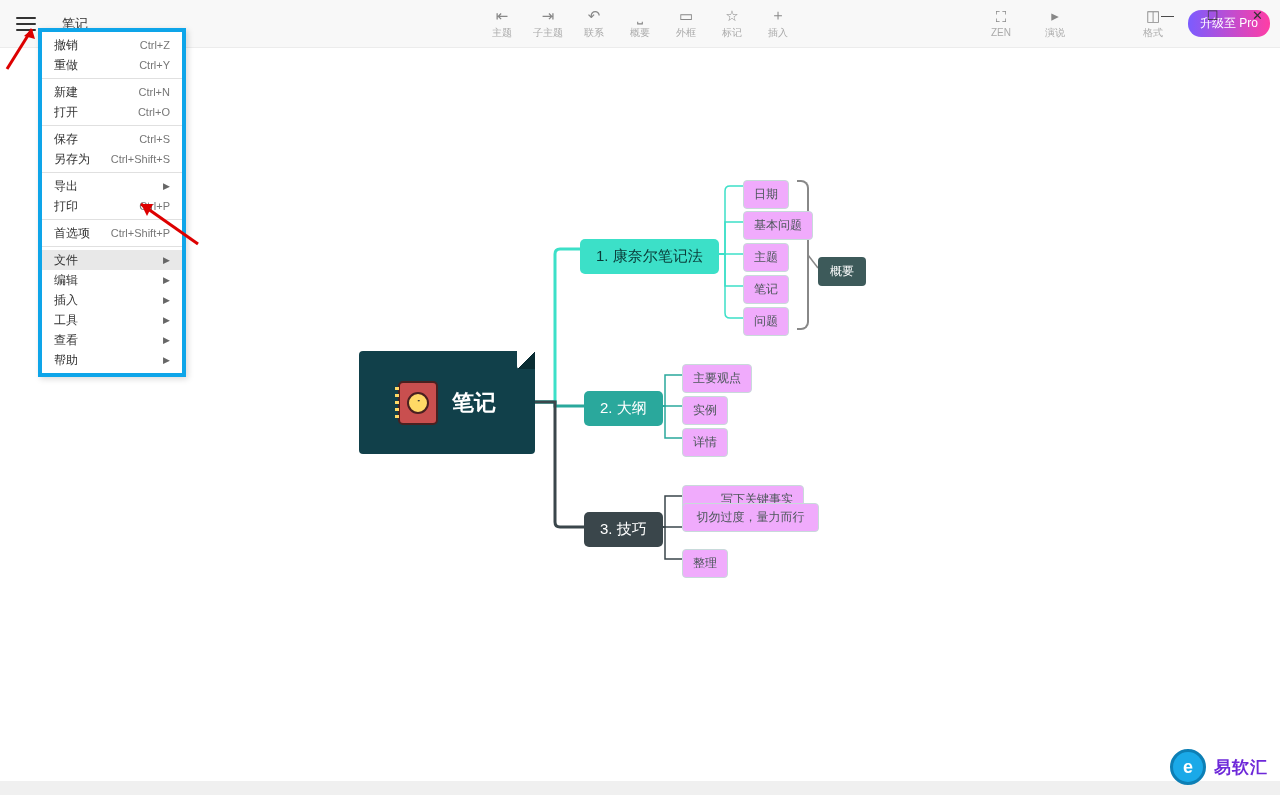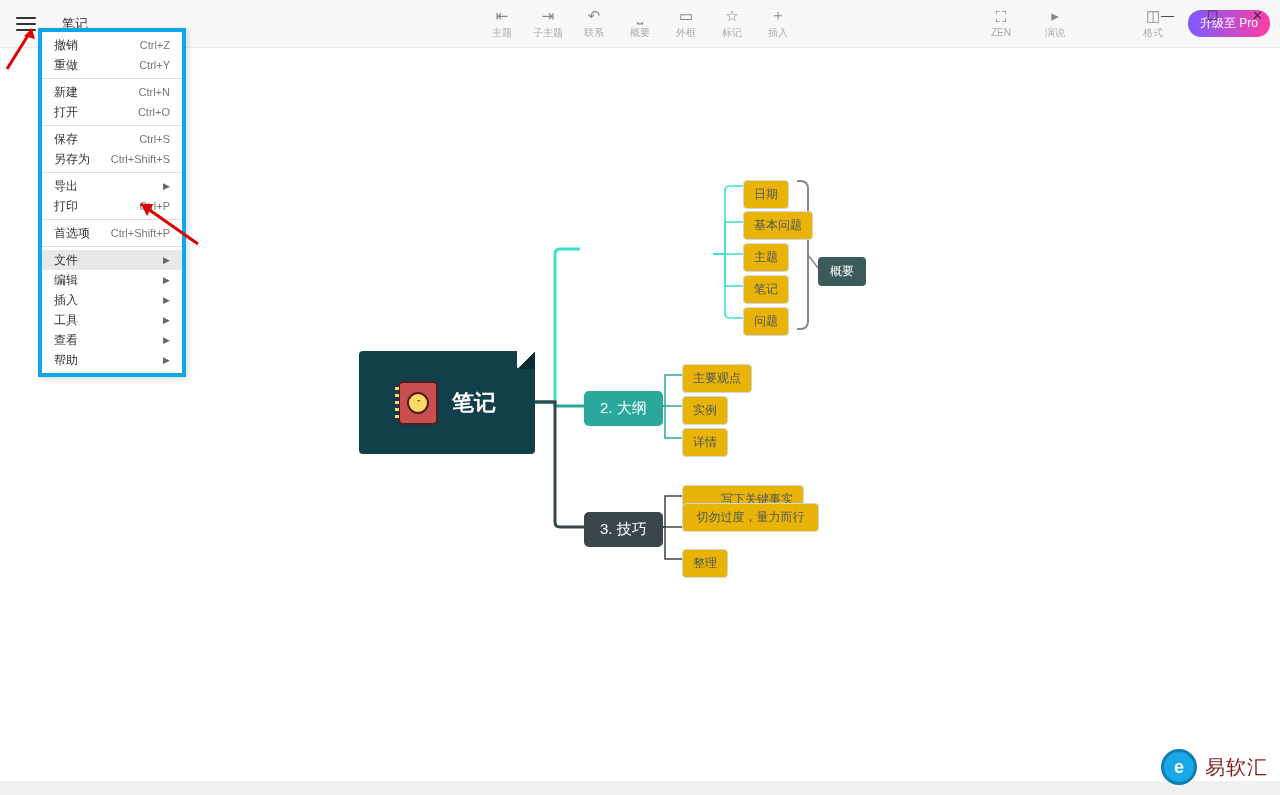--- a/index.html
+++ b/index.html
@@ -40,38 +40,38 @@
 .notebook { width: 40px; height: 44px; background: #c94f4f; border-radius: 5px; border: 2px solid #4a2020; position: relative; display: flex; align-items: center; justify-content: center; }
 .notebook::before { content: ""; position: absolute; left: -5px; top: 4px; bottom: 4px; width: 4px; background: repeating-linear-gradient(#ffd966 0 3px, transparent 3px 7px); }
 .notebook .face { width: 22px; height: 22px; background: #ffd966; border-radius: 50%; border: 2px solid #4a2020; position: relative; }
 .notebook .face::after { content: "·  ·"; position: absolute; top: 2px; left: 0; right: 0; text-align: center; font-size: 8px; color: #333; letter-spacing: -2px; }
 
 .branch { padding: 8px 16px; font-size: 15px; color: #fff; }
 .b1 { left: 580px; top: 191px; background: #3ce0c8; color: #093a37; font-weight: 500; }
 .b2 { left: 584px; top: 343px; background: #2aa89c; }
 .b3 { left: 584px; top: 464px; background: #3a464b; }
 
-.leaf { padding: 5px 10px; font-size: 12px; color: #4a5658; background: #eab308; border: 1px solid #c8dada; border-radius: 4px; }
+.leaf { padding: 5px 10px; font-size: 12px; color: #4a5658; background: #f0abfc; border: 1px solid #c8dada; border-radius: 4px; }
 .l11 { left: 743px; top: 132px; } .l12 { left: 743px; top: 163px; } .l13 { left: 743px; top: 195px; }
 .l14 { left: 743px; top: 227px; } .l15 { left: 743px; top: 259px; }
 .summary { left: 818px; top: 209px; background: #3d5a5a; color: #fff; border: none; padding: 6px 12px; font-size: 12px; }
 .l21 { left: 682px; top: 316px; } .l22 { left: 682px; top: 348px; } .l23 { left: 682px; top: 380px; }
 .l31 { left: 682px; top: 437px; padding-left: 38px; } .l32 { left: 682px; top: 455px; width: 137px; } .l33 { left: 682px; top: 501px; }
 
 svg.lines { position: absolute; top: 0; left: 0; width: 100%; height: 100%; pointer-events: none; }
 .bracket { position: absolute; left: 797px; top: 132px; height: 150px; width: 12px; border-right: 2px solid #888; border-top: 2px solid #888; border-bottom: 2px solid #888; border-top-right-radius: 8px; border-bottom-right-radius: 8px; }
 
 
 .arrow1 { position: absolute; left: 2px; top: 24px; z-index: 200; }
 .arrow2 { position: absolute; left: 133px; top: 196px; z-index: 200; }
 
 
 .watermark { position: absolute; right: 12px; bottom: 10px; display: flex; align-items: center; gap: 8px; z-index: 50; }
 .watermark .logo { width: 36px; height: 36px; background: #1aa9e8; border-radius: 50%; display: flex; align-items: center; justify-content: center; color: #fff; font-weight: bold; font-size: 18px; border: 3px solid #0d7fb5; }
-.watermark .text { font-size: 20px; font-weight: normal; color: #7f1d1d; letter-spacing: 1px; }
+.watermark .text { font-size: 17px; font-weight: bold; color: #6d28d9; letter-spacing: 1px; }
 
 .scroll-h { position: absolute; bottom: 0; left: 0; right: 0; height: 14px; background: #f0f0f0; }
 </style>
 </head>
 <body>
 
 <div class="toolbar">
   <div class="tb-left">
     <div class="hamburger">
         <span></span>
@@ -223,20 +223,21 @@
   <div class="bracket"></div>
 
   <div class="node root">
     <div class="fold"></div>
     <div class="notebook">
         <div class="face"></div>
       </div>
     <span>笔记</span>
   </div>
 
+  <div class="node branch b1">1. 康奈尔笔记法</div>
   <div class="node branch b2">2. 大纲</div>
   <div class="node branch b3">3. 技巧</div>
 
   <div class="node leaf l11">日期</div>
   <div class="node leaf l12">基本问题</div>
   <div class="node leaf l13">主题</div>
   <div class="node leaf l14">笔记</div>
   <div class="node leaf l15">问题</div>
   <div class="node leaf summary">概要</div>
 

